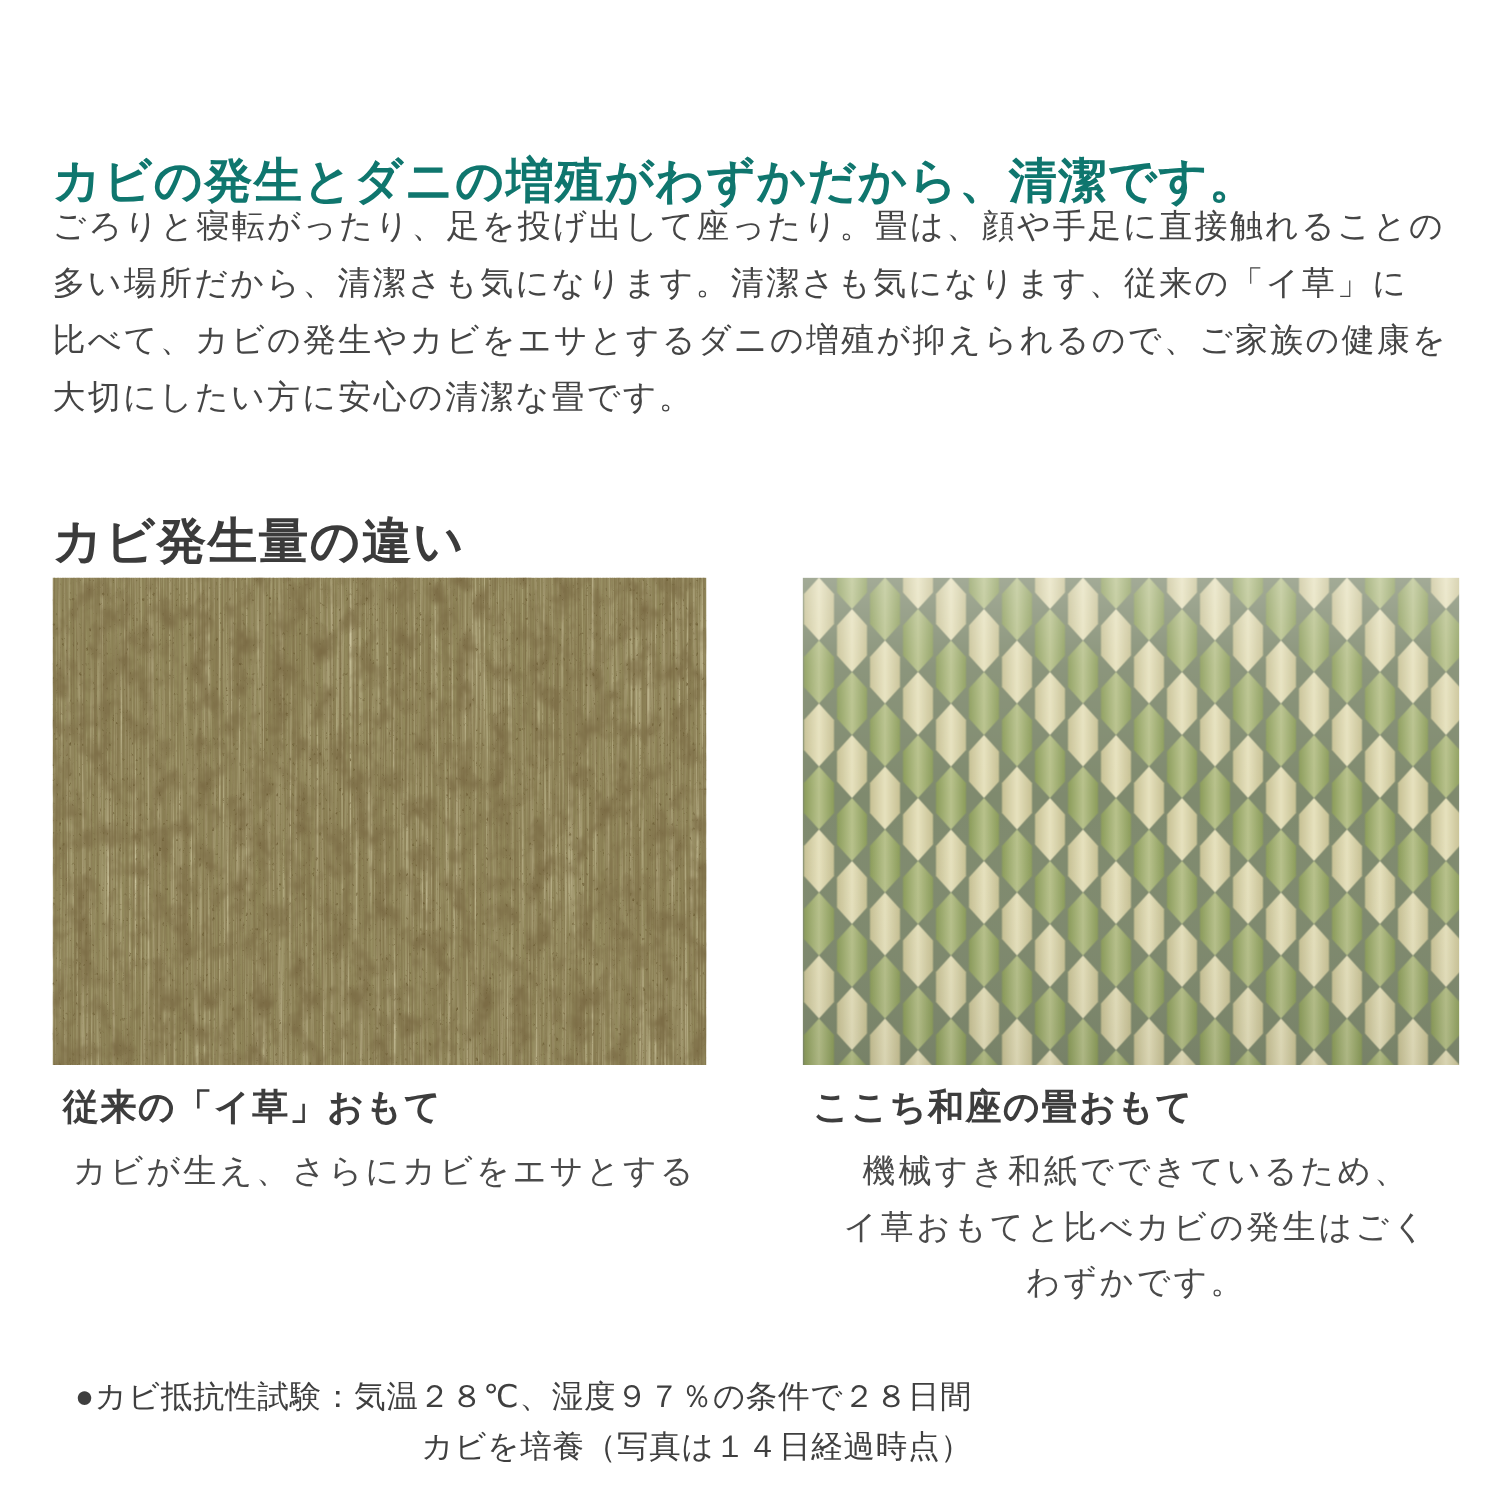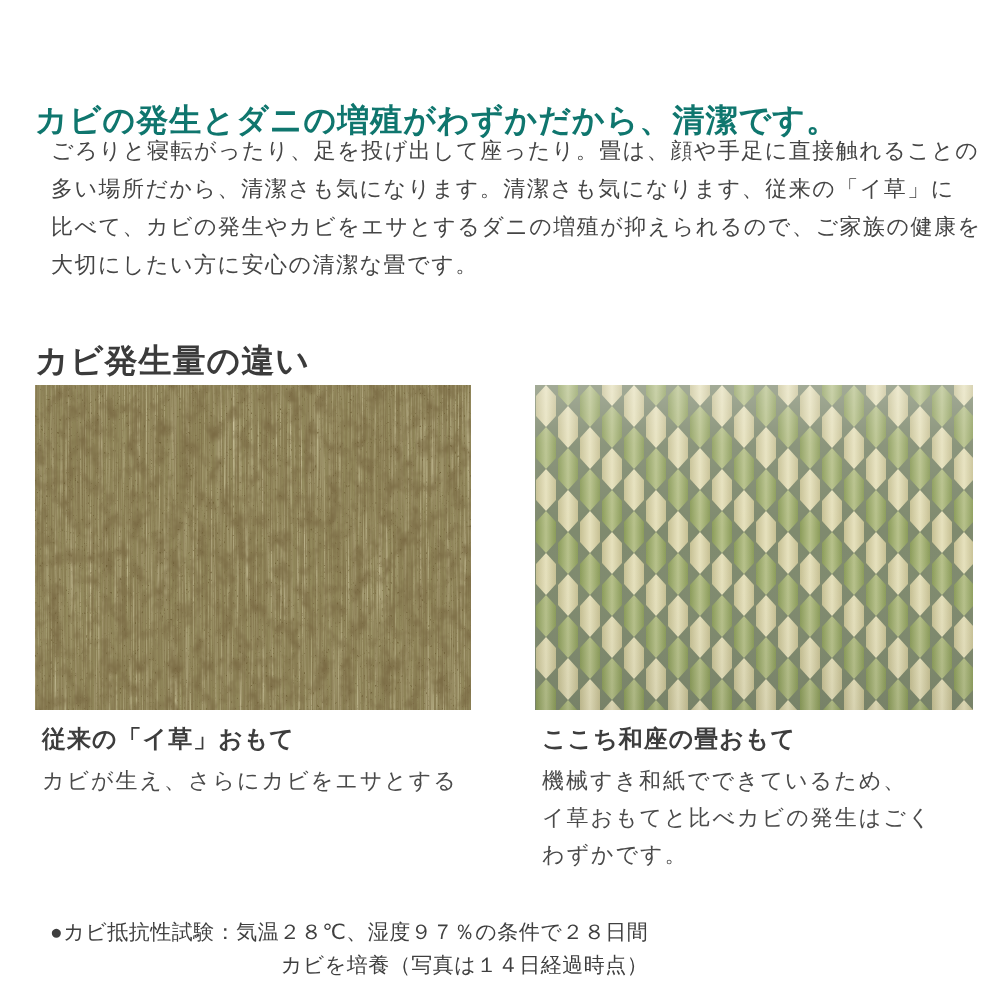--- a/index.html
+++ b/index.html
@@ -29,21 +29,21 @@
   }
   .intro {
     position: absolute;
     left: 35px;
     top: 132px;
     font-size: 22px;
     line-height: 38px;
     letter-spacing: 1.5px;
     color: #454545;
   }
-  .intro-line { white-space: nowrap; margin-left: 16px; }
+  .intro-line { white-space: nowrap; }
   .section-title {
     position: absolute;
     left: 35px;
     top: 343px;
     font-size: 33px;
     font-weight: bold;
     line-height: 1.1;
     letter-spacing: 1px;
     color: #3b3b3b;
     white-space: nowrap;
@@ -70,21 +70,21 @@
   figcaption { margin-left: 7px; }
   .cap-title {
     margin-top: 12px;
     font-size: 24px;
     font-weight: bold;
     line-height: 34px;
     letter-spacing: 1px;
     color: #3d3d3d;
     white-space: nowrap;
   }
-  .cap-body { margin-top: 6px; }
+  .cap-body { margin-top: 6px; text-align: center; }
   .cap-line {
     font-size: 22px;
     line-height: 37px;
     letter-spacing: 2px;
     color: #4a4a4a;
     white-space: nowrap;
   }
   .footnote {
     position: absolute;
     left: 50px;

